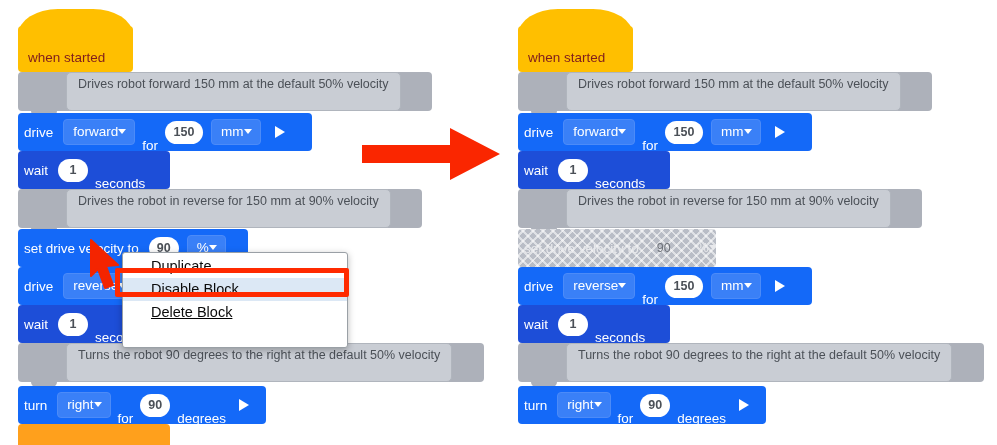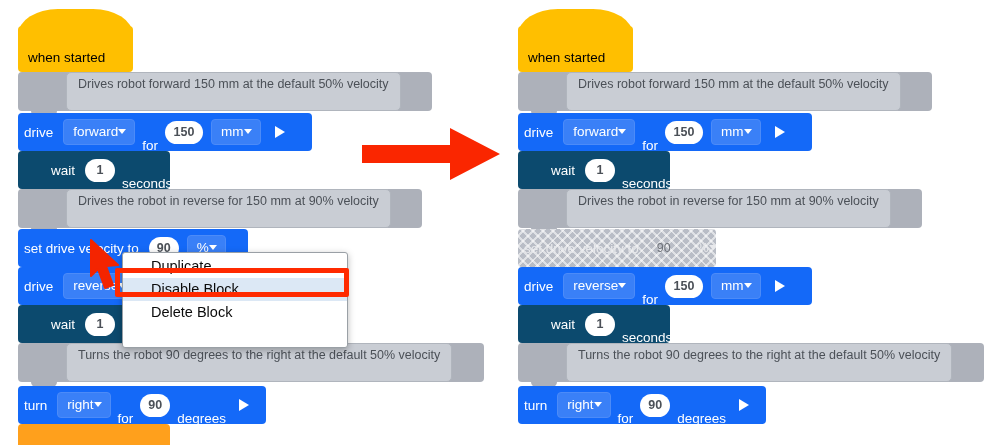--- a/index.html
+++ b/index.html
@@ -21,29 +21,29 @@
     display:flex;align-items:center;
     color:#ffffff;
     font-size:13.5px;
     border-radius:4px;
     white-space:nowrap;
   }
   .blk .lbl{padding:0 6px;}
   .notch-top, .notch-bottom{position:absolute;left:13px;width:26px;height:5px;}
   .notch-bottom{bottom:-5px;border-radius:0 0 7px 7px;}
   .c-drive{background:#1469F8;}
-  .c-wait{background:#0c4a6e;padding-left:27px;}
+  .c-wait{background:#1d4ed8;}
 
   
   .hat{
     position:absolute;
     width:115px;height:46px;
     background:#FFBF00;
     border-radius:4px;
-    color:#000000;font-size:13.5px;
+    color:#7f1d1d;font-size:13.5px;
     display:flex;align-items:flex-end;
     padding:0 15px 7px 10px;
     box-sizing:border-box;
   }
   .hat:before{
     content:"";position:absolute;left:0;top:-17px;
     width:115px;height:34px;background:#FFBF00;
     border-radius:40px 40px 0 0 / 26px 26px 0 0;
   }
   .hat .lbl{position:relative;z-index:2;padding:0;}
@@ -127,20 +127,21 @@
   
   #context-menu{
     position:absolute;left:122px;top:252px;width:226px;height:96px;
     background:#ffffff;
     border:1px solid #9AA0A6;
     border-radius:3px;
     box-shadow:0 2px 7px rgba(0,0,0,.28);
     z-index:40;
     box-sizing:border-box;
     padding-top:2px;
+    text-decoration:underline;
   }
   .menu-item{
     height:23px;line-height:23px;
     font-size:14.5px;color:#0B0B0B;
     padding-left:28px;
     box-sizing:border-box;
   }
   .menu-item.selected{background:#DCE8F5;}
   .menu-item.disabled-item{color:#BFBFBF;}
 

